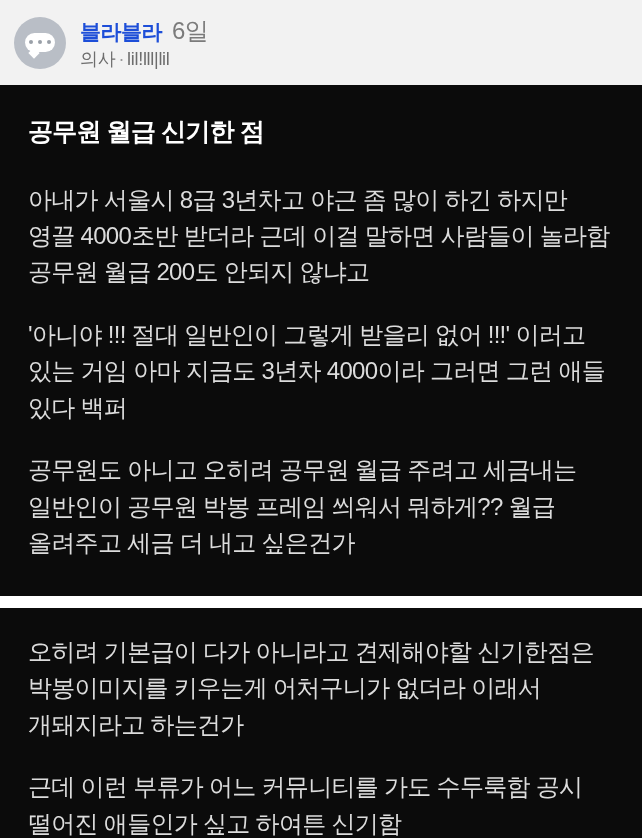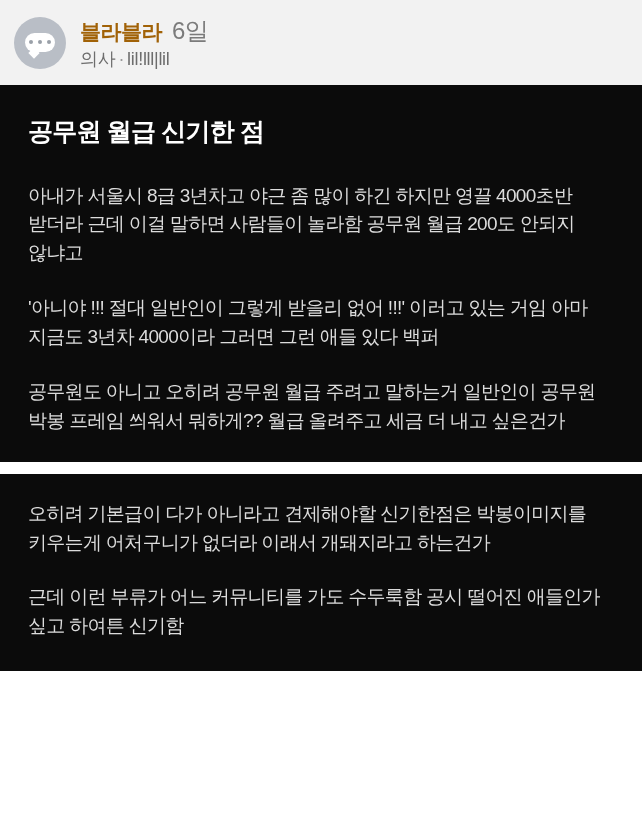--- a/index.html
+++ b/index.html
@@ -79,21 +79,21 @@
     justify-content: center;
   }
   .meta-line1 {
     display: flex;
     align-items: baseline;
     gap: 10px;
   }
   .nickname {
     font-size: 21px;
     font-weight: bold;
-    color: #a16207;
+    color: #1d4ed8;
     letter-spacing: -0.5px;
   }
   .timestamp {
     font-size: 24px;
     color: #7b7b7b;
     letter-spacing: -0.5px;
   }
   .meta-line2 {
     margin-top: 0;
     font-size: 18px;
@@ -102,33 +102,33 @@
   }
   .sep-dot {
     color: #9a9a9a;
     padding: 0 3px;
   }
 
   
   .post {
     background: #0b0b0b;
     color: #e8e8e8;
-    padding: 30px 28px 26px 28px;
+    padding: 30px 28px 34px 28px;
     box-sizing: border-box;
   }
   .post-title {
     font-size: 25px;
     font-weight: bold;
     color: #ffffff;
     letter-spacing: -0.8px;
     margin: 0 0 34px 0;
     line-height: 1.3;
   }
   .para {
-    font-size: 19px;
+    font-size: 24px;
     line-height: 1.52;
     letter-spacing: -0.7px;
     color: #dcdcdc;
     margin: 0 0 26px 0;
     word-break: keep-all;
   }
   .para:last-child { margin-bottom: 0; }
 
   .gap {
     height: 12px;
@@ -164,21 +164,21 @@
       <div class="meta-line2">
         <span>의사</span><span class="sep-dot">·</span><span>lil!lll|lil</span>
       </div>
     </div>
   </div>
 
   <div class="post">
     <h1 class="post-title">공무원 월급 신기한 점</h1>
     <p class="para">아내가 서울시 8급 3년차고 야근 좀 많이 하긴 하지만 영끌 4000초반 받더라 근데 이걸 말하면 사람들이 놀라함 공무원 월급 200도 안되지 않냐고</p>
     <p class="para">'아니야 !!! 절대 일반인이 그렇게 받을리 없어 !!!' 이러고 있는 거임 아마 지금도 3년차 4000이라 그러면 그런 애들 있다 백퍼</p>
-    <p class="para">공무원도 아니고 오히려 공무원 월급 주려고 말하는거 일반인이 공무원 박봉 프레임 씌워서 뭐하게?? 월급 올려주고 세금 더 내고 싶은건가</p>
+    <p class="para">공무원도 아니고 오히려 공무원 월급 주려고 세금내는 일반인이 공무원 박봉 프레임 씌워서 뭐하게?? 월급 올려주고 세금 더 내고 싶은건가</p>
   </div>
 
   <div class="gap"></div>
 
   <div class="post-cont">
     <p class="para">오히려 기본급이 다가 아니라고 견제해야할 신기한점은 박봉이미지를 키우는게 어처구니가 없더라 이래서 개돼지라고 하는건가</p>
     <p class="para">근데 이런 부류가 어느 커뮤니티를 가도 수두룩함 공시 떨어진 애들인가 싶고 하여튼 신기함</p>
   </div>
 
 </div>

